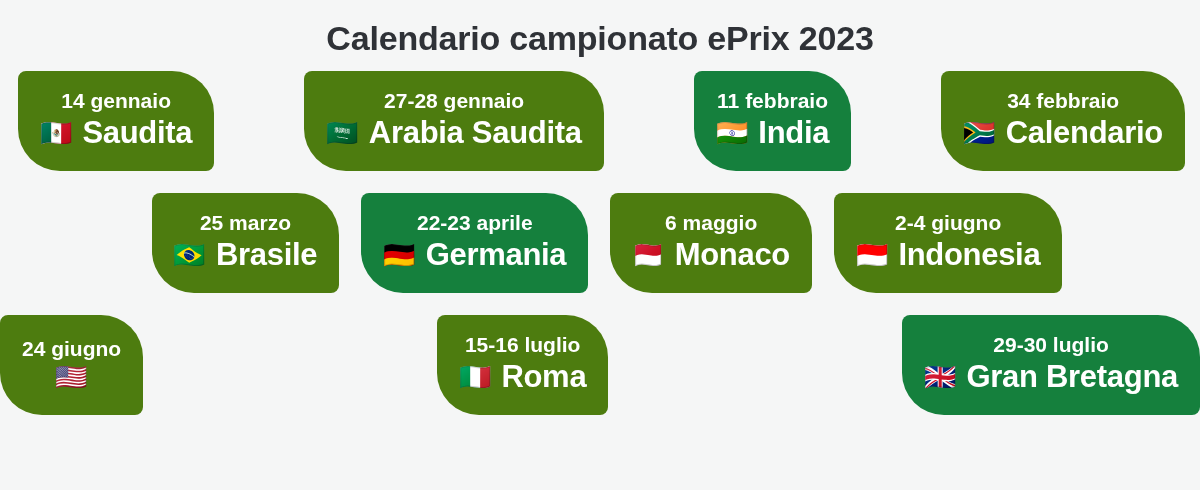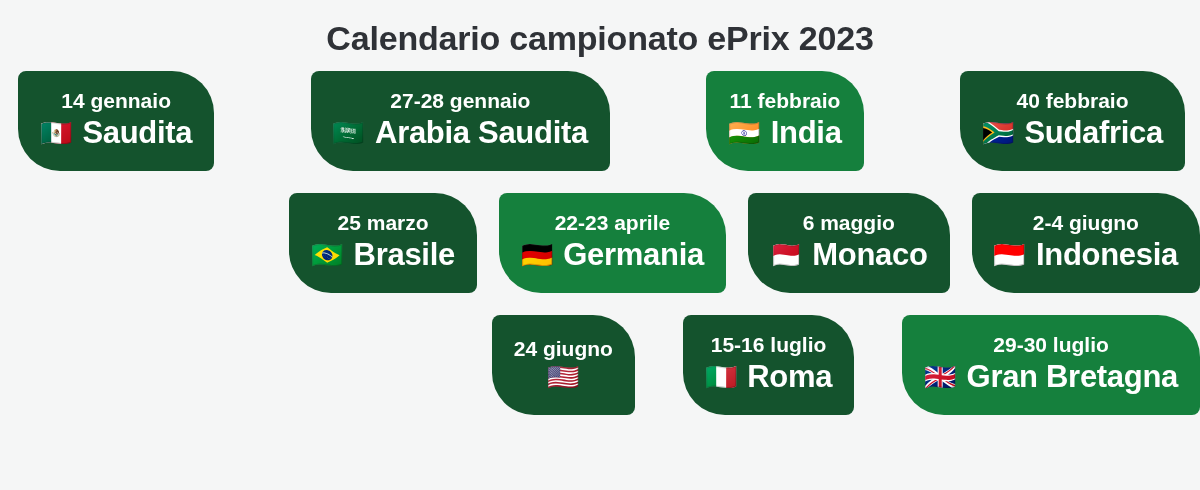--- a/index.html
+++ b/index.html
@@ -32,35 +32,35 @@
   }
 
   .row {
     display: flex;
     align-items: flex-start;
     gap: 22px;
     margin-bottom: 22px;
   }
 
   .row-1 { padding-left: 18px; padding-right: 15px; justify-content: space-between; }
-  .row-2 { padding-left: 14px; padding-right: 0px; justify-content: flex-end; }
-  .row-3 { justify-content: flex-end; gap: 48px; }
+  .row-2 { padding-left: 14px; padding-right: 0px; justify-content: center; }
+  .row-3 { justify-content: space-between; gap: 48px; }
 
   .card {
     border-radius: 8px 42px 8px 42px;
     padding: 12px 22px 16px 22px;
     display: flex;
     flex-direction: column;
     align-items: center;
     justify-content: center;
     min-height: 100px;
     color: #ffffff;
   }
 
-  .card.dark  { background: #14532d; }
+  .card.dark  { background: #4d7c0f; }
   .card.light { background: #15803d; }
 
   .card-date {
     font-size: 21px;
     font-weight: bold;
     line-height: 1.25;
     margin-bottom: 2px;
     white-space: nowrap;
     color: #ffffff;
   }
@@ -108,24 +108,24 @@
         </div>
       </div>
       <div class="card light">
         <div class="card-date">11 febbraio</div>
         <div class="card-country">
           <span class="card-flag">🇮🇳</span>
           <span class="card-name">India</span>
         </div>
       </div>
       <div class="card dark">
-        <div class="card-date">40 febbraio</div>
+        <div class="card-date">34 febbraio</div>
         <div class="card-country">
           <span class="card-flag">🇿🇦</span>
-          <span class="card-name">Sudafrica</span>
+          <span class="card-name">Calendario</span>
         </div>
       </div>
     </div>
   <div class="row row-2">
       <div class="card dark">
         <div class="card-date">25 marzo</div>
         <div class="card-country">
           <span class="card-flag">🇧🇷</span>
           <span class="card-name">Brasile</span>
         </div>

